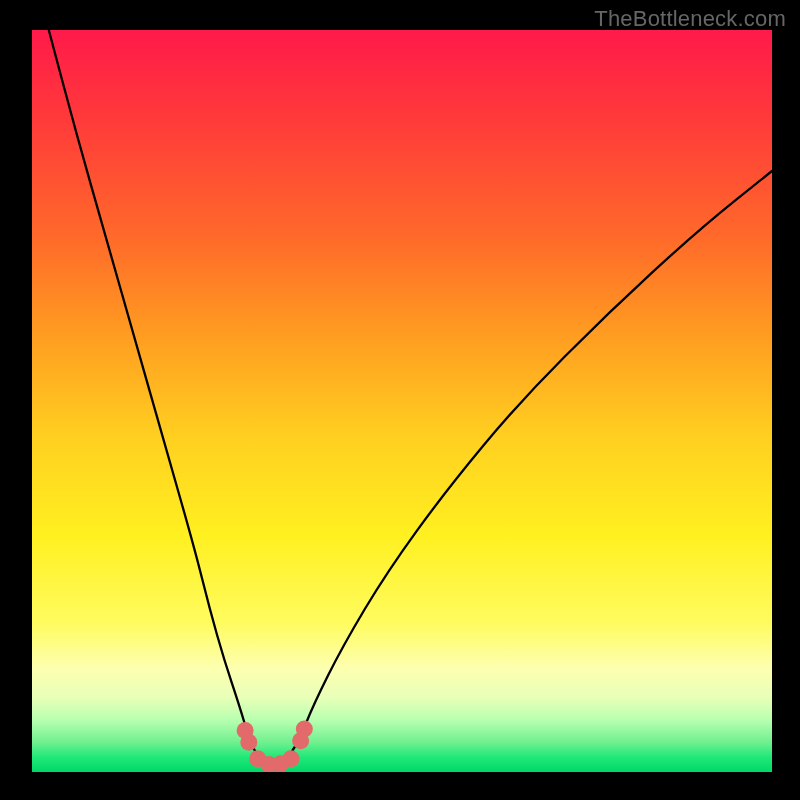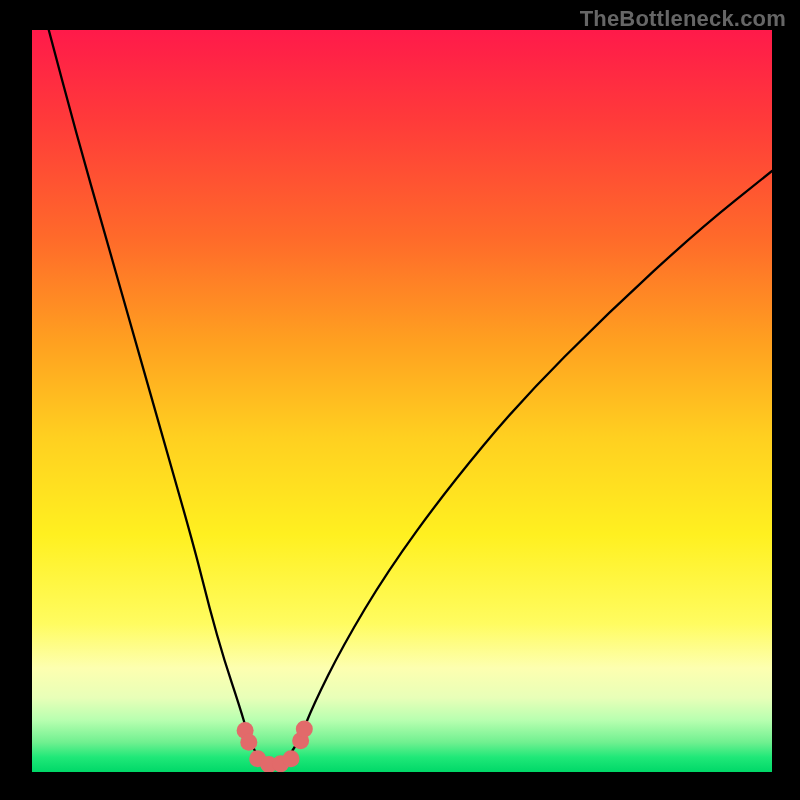--- a/index.html
+++ b/index.html
@@ -37,21 +37,21 @@
       #00d868 100%
     );
     overflow: hidden;
   }
   .watermark {
     position: absolute;
     top: 6px;
     right: 14px;
     color: #666;
     font-size: 22px;
-    font-weight: 700;
+    font-weight: 400;
     letter-spacing: 0.2px;
     z-index: 10;
   }
   svg.curve {
     position: absolute;
     left: 0;
     top: 0;
   }
 </style>
 </head>

